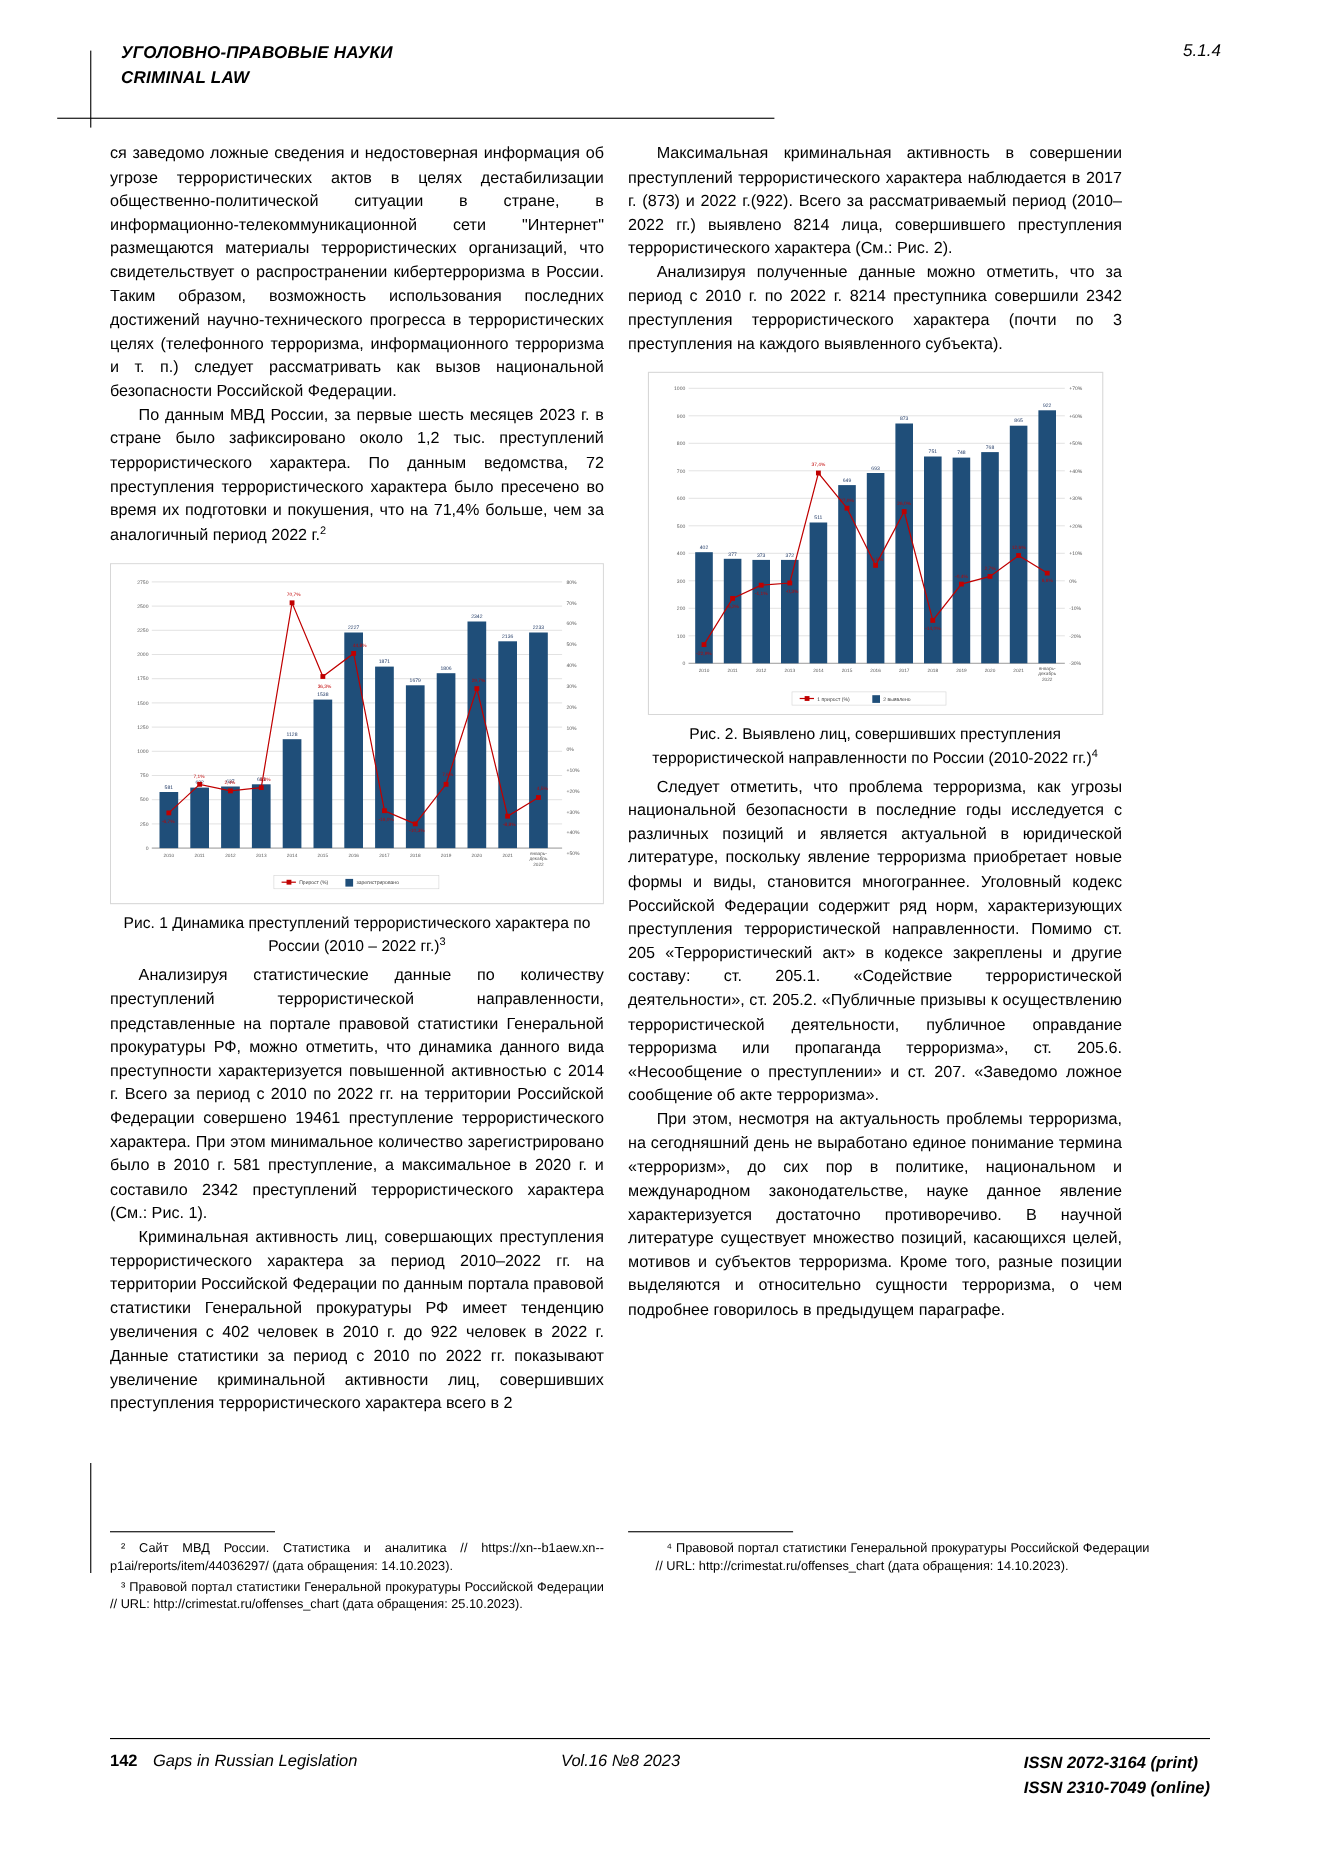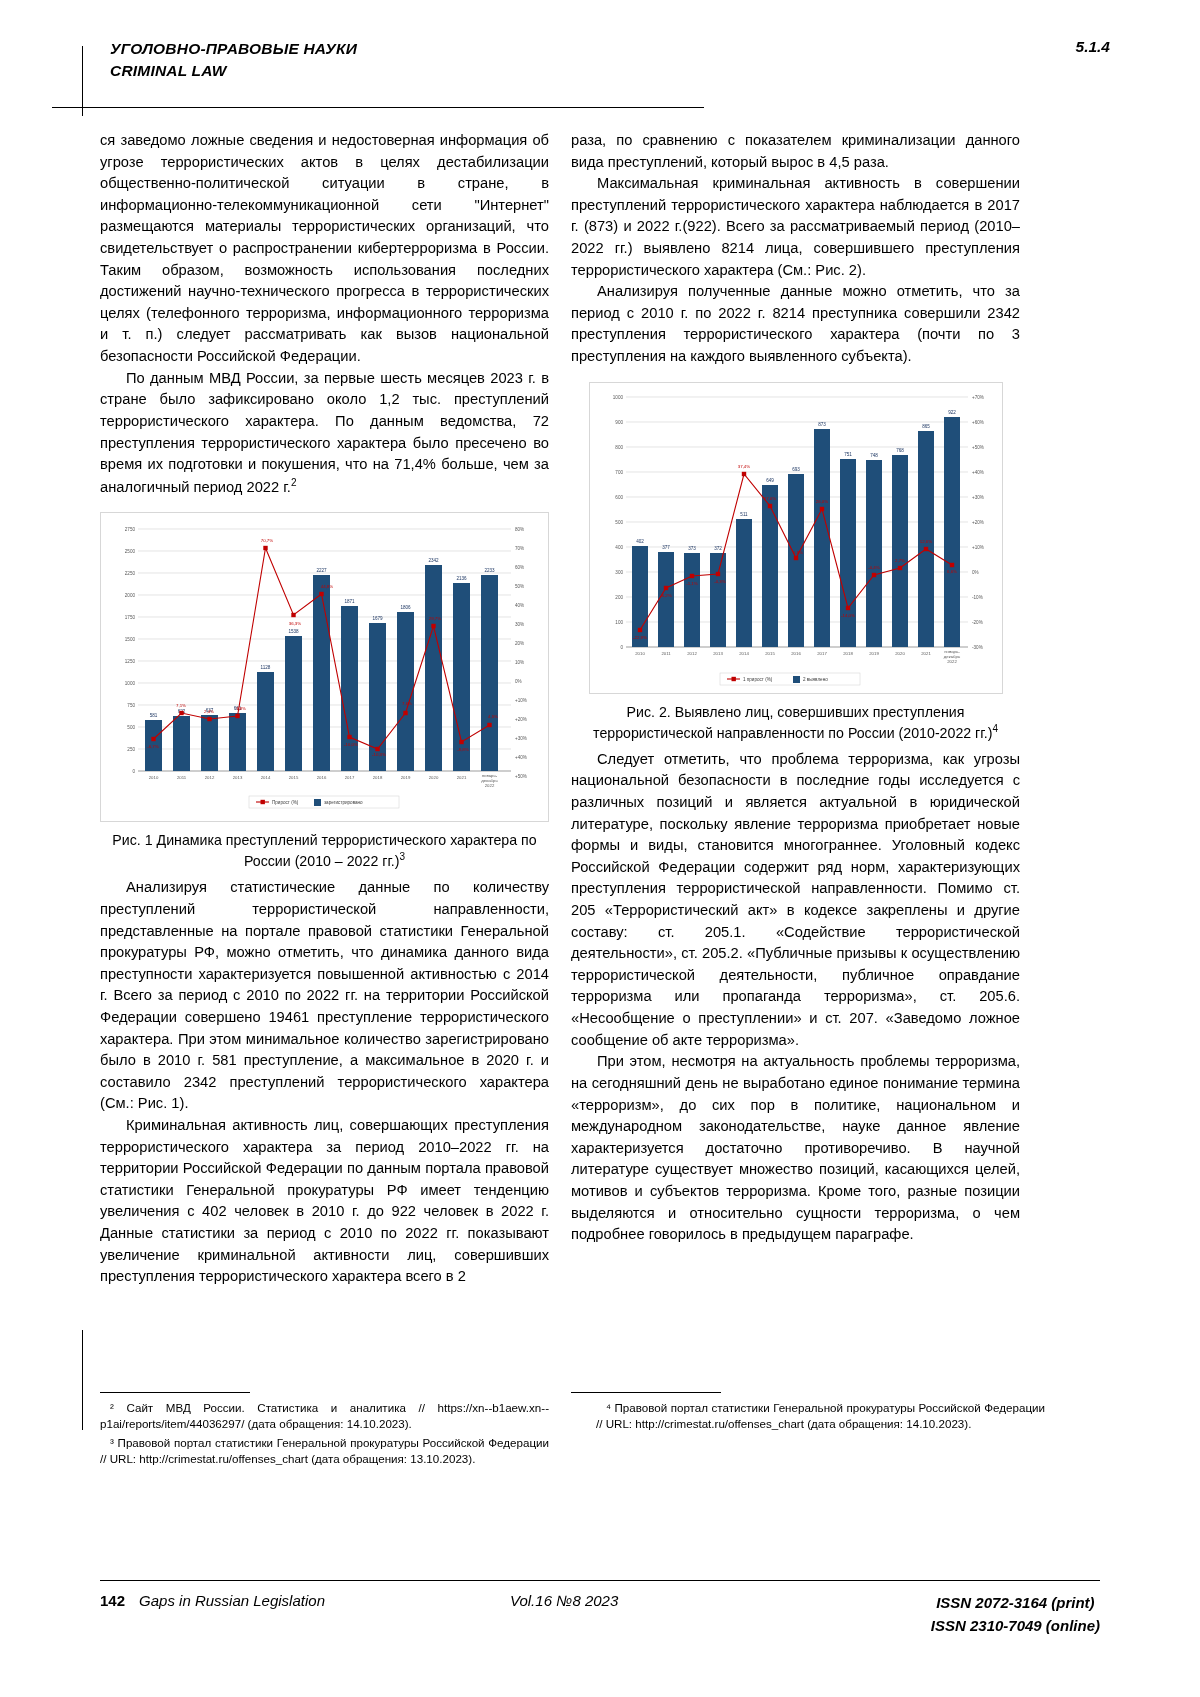--- a/index.html
+++ b/index.html
@@ -20,21 +20,21 @@
   
   .header{
     position:absolute;left:110px;top:38px;width:1000px;
   }
   .header .left{
     float:left;
     font-style:italic;font-weight:bold;font-size:15.5px;
     line-height:1.45;letter-spacing:.2px;
   }
   .header .right{
-    float:right;font-style:italic;font-weight:bold;font-size:15.5px;
+    float:right;font-style:italic;font-weight:normal;font-size:15.5px;
   }
   .rule-top{
     position:absolute;left:52px;top:107px;width:652px;height:1px;background:#000;
   }
   .rule-left{
     position:absolute;left:82px;top:46px;width:1px;height:70px;background:#000;
   }
   .rule-left2{
     position:absolute;left:82px;top:1330px;width:1px;height:100px;background:#000;
   }
@@ -73,21 +73,21 @@
   .footer-rule{
     position:absolute;left:100px;top:1580px;width:1000px;height:1px;background:#000;
   }
   .footer{
     position:absolute;left:100px;top:1592px;width:1000px;
     font-size:15px;font-style:italic;
   }
   .footer .pg{float:left;font-style:normal;font-weight:bold;margin-right:14px;}
   .footer .jr{float:left;font-weight:normal;}
   .footer .vol{position:absolute;left:410px;top:0;font-weight:normal;}
-  .footer .issn{position:absolute;right:0;top:0;text-align:center;font-weight:bold;line-height:1.5;}
+  .footer .issn{position:absolute;right:0;top:0;text-align:left;font-weight:bold;line-height:1.5;}
   .clear{clear:both;}
   
   .chart-svg{display:block;}
   text{font-family:"Liberation Sans", sans-serif;}
 </style>
 </head>
 <body>
 
 <div class="page">
 
@@ -252,21 +252,20 @@
       <div class="figcap">
         <span>Рис. 1 Динамика преступлений террористического характера по России (2010 – 2022 гг.)</span><sup>3</sup>
       </div>
     </div>
 
     <p>Анализируя статистические данные по количеству преступлений террористической направленности, представленные на портале правовой статистики Генеральной прокуратуры РФ, можно отметить, что динамика данного вида преступности характеризуется повышенной активностью с 2014 г. Всего за период с 2010 по 2022 гг. на территории Российской Федерации совершено 19461 преступление террористического характера. При этом минимальное количество зарегистрировано было в 2010 г. 581 преступление, а максимальное в 2020 г. и составило 2342 преступлений террористического характера (См.: Рис. 1).</p>
     <p>Криминальная активность лиц, совершающих преступления террористического характера за период 2010–2022 гг. на территории Российской Федерации по данным портала правовой статистики Генеральной прокуратуры РФ имеет тенденцию увеличения с 402 человек в 2010 г. до 922 человек в 2022 г. Данные статистики за период с 2010 по 2022 гг. показывают увеличение криминальной активности лиц, совершивших преступления террористического характера всего в 2</p>
   </div>
 
   <div class="col right">
-    <p class="noind">раза, по сравнению с показателем криминализации данного вида преступлений, который вырос в 4,5 раза.</p>
     <p>Максимальная криминальная активность в совершении преступлений террористического характера наблюдается в 2017 г. (873) и 2022 г.(922). Всего за рассматриваемый период (2010–2022 гг.) выявлено 8214 лица, совершившего преступления террористического характера (См.: Рис. 2).</p>
     <p>Анализируя полученные данные можно отметить, что за период с 2010 г. по 2022 г. 8214 преступника совершили 2342 преступления террористического характера (почти по 3 преступления на каждого выявленного субъекта).</p>
 
     <div class="figure">
       <div class="chartbox" style="width:414px;height:312px;margin:14px auto 0 auto;">
         <svg class="chart-svg" width="412" height="310" viewBox="0 0 412 310">
           <rect x="0" y="0" width="412" height="310" fill="#ffffff"></rect>
           <g stroke="#d9d9d9" stroke-width="0.7">
             <line x1="36" y1="14" x2="378" y2="14"></line>
             <line x1="36" y1="39" x2="378" y2="39"></line>
@@ -403,21 +402,21 @@
     </div>
 
     <p>Следует отметить, что проблема терроризма, как угрозы национальной безопасности в последние годы исследуется с различных позиций и является актуальной в юридической литературе, поскольку явление терроризма приобретает новые формы и виды, становится многограннее. Уголовный кодекс Российской Федерации содержит ряд норм, характеризующих преступления террористической направленности. Помимо ст. 205 «Террористический акт» в кодексе закреплены и другие составу: ст. 205.1. «Содействие террористической деятельности», ст. 205.2. «Публичные призывы к осуществлению террористической деятельности, публичное оправдание терроризма или пропаганда терроризма», ст. 205.6. «Несообщение о преступлении» и ст. 207. «Заведомо ложное сообщение об акте терроризма».</p>
     <p>При этом, несмотря на актуальность проблемы терроризма, на сегодняшний день не выработано единое понимание термина «терроризм», до сих пор в политике, национальном и международном законодательстве, науке данное явление характеризуется достаточно противоречиво. В научной литературе существует множество позиций, касающихся целей, мотивов и субъектов терроризма. Кроме того, разные позиции выделяются и относительно сущности терроризма, о чем подробнее говорилось в предыдущем параграфе.</p>
   </div>
 
   <div class="rule-left2"></div>
   <div class="fnrule" style="left:100px;top:1392px;"></div>
   <div class="footnotes" style="left:100px;top:1400px;">
     <p>² Сайт МВД России. Статистика и аналитика // https://xn--b1aew.xn--p1ai/reports/item/44036297/ (дата обращения: 14.10.2023).</p>
-    <p>³ Правовой портал статистики Генеральной прокуратуры Российской Федерации // URL: http://crimestat.ru/offenses_chart (дата обращения: 13.10.2023).</p>
+    <p>³ Правовой портал статистики Генеральной прокуратуры Российской Федерации // URL: http://crimestat.ru/offenses_chart (дата обращения: 25.10.2023).</p>
   </div>
   <div class="fnrule" style="left:571px;top:1392px;"></div>
   <div class="footnotes" style="left:596px;top:1400px;">
     <p>⁴ Правовой портал статистики Генеральной прокуратуры Российской Федерации // URL: http://crimestat.ru/offenses_chart (дата обращения: 14.10.2023).</p>
   </div>
 
   <div class="footer-rule"></div>
   <div class="footer">
     <span class="pg">142</span>
     <span class="jr">Gaps in Russian Legislation</span>

